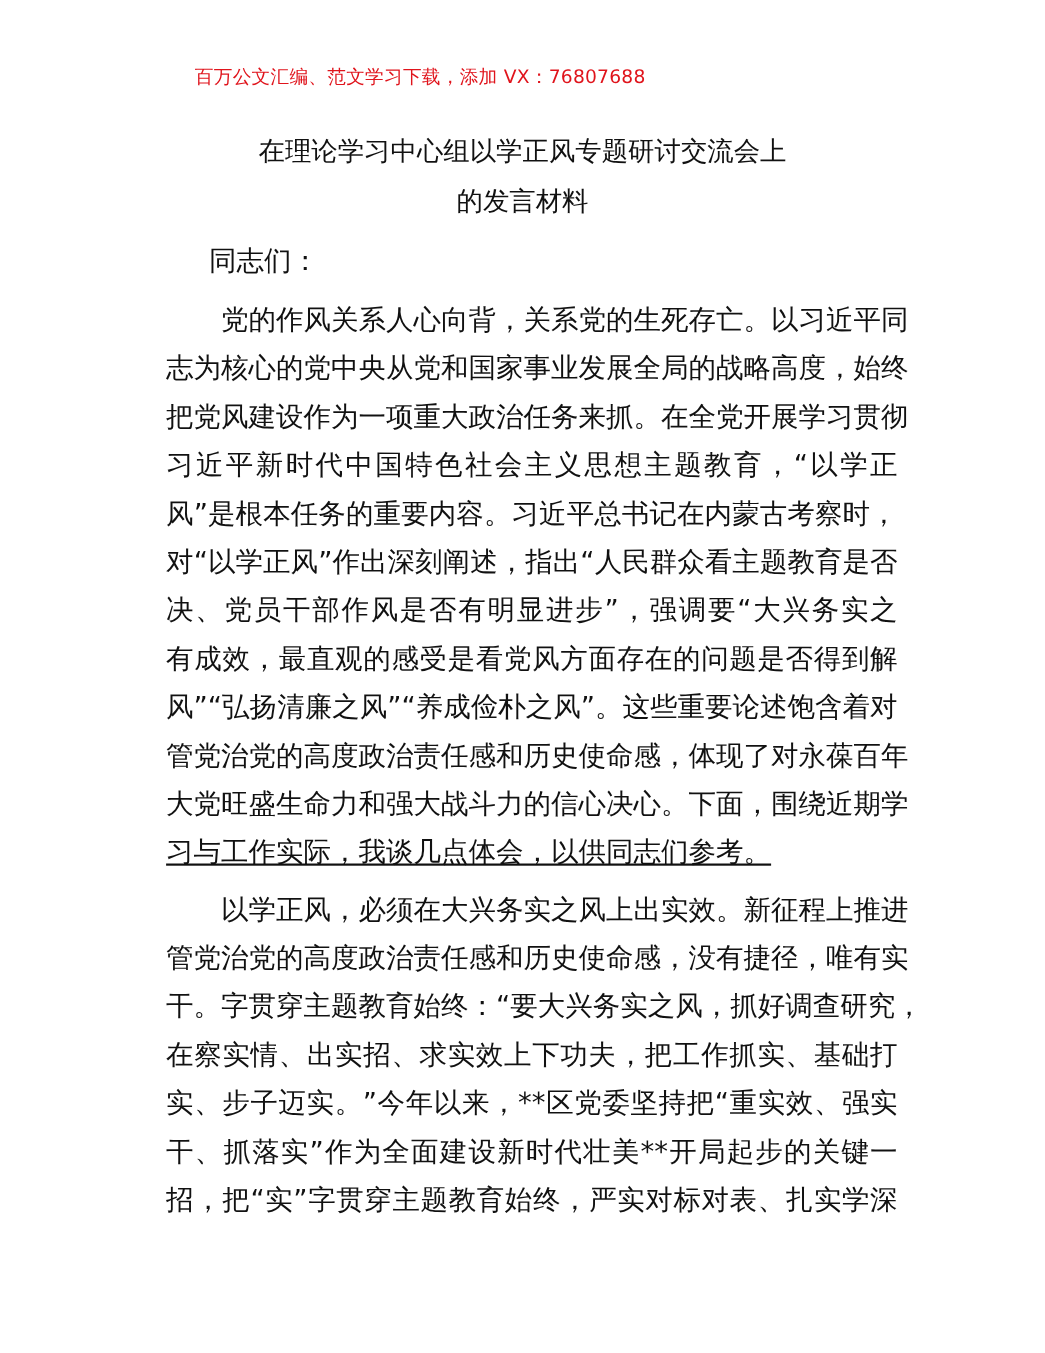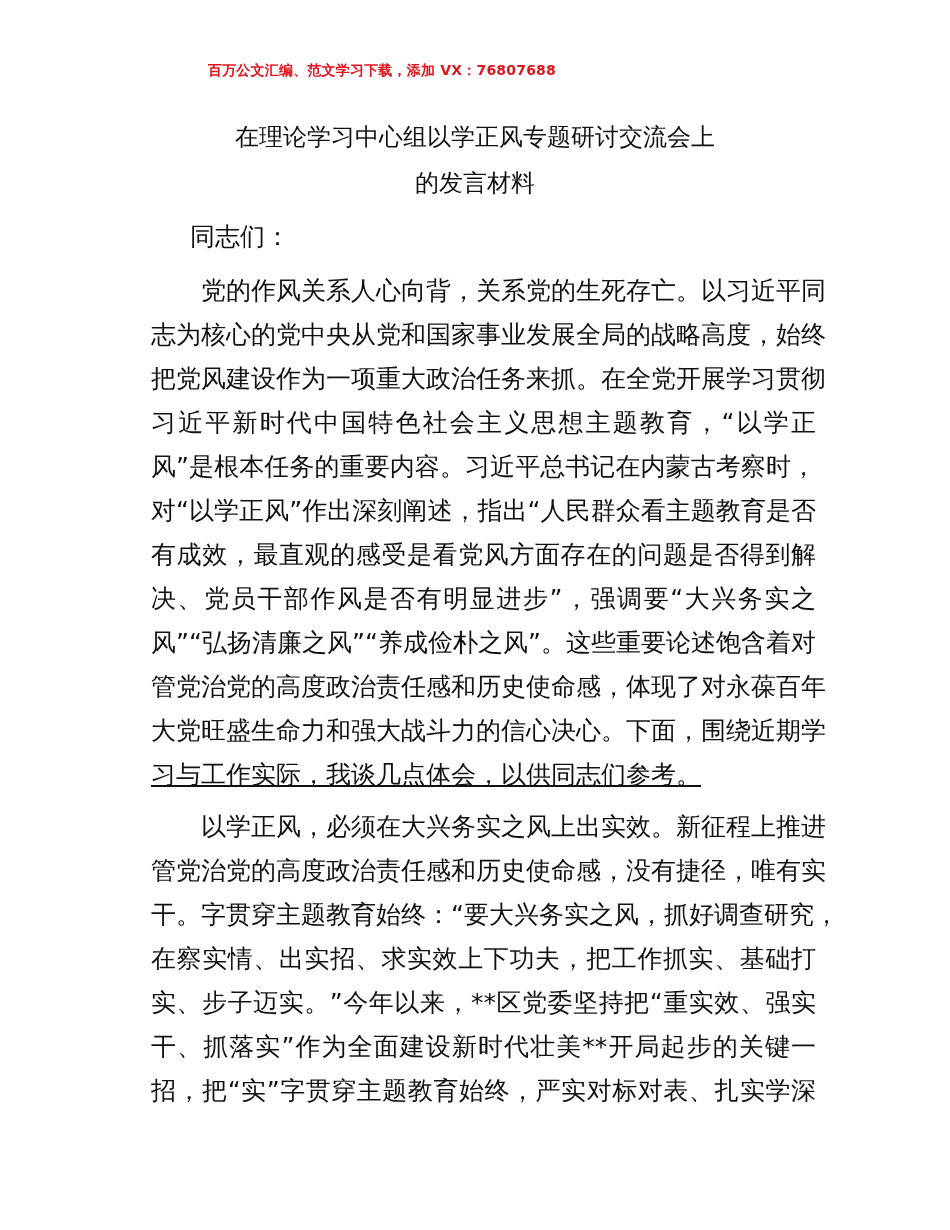--- a/index.html
+++ b/index.html
@@ -21,25 +21,24 @@
     width: 950px;
     height: 1230px;
     background: #ffffff;
   }
   .header-note {
     position: absolute;
     top: 57px;
     left: 0;
     width: 764px;
     text-align: center;
-    font-size: 14px;
+    font-size: 17px;
     line-height: 26px;
     color: #e0141c;
     letter-spacing: 0.2px;
-    font-weight: bold;
   }
   .title {
     position: absolute;
     top: 114px;
     left: 120px;
     width: 710px;
     text-align: center;
     font-size: 24px;
     line-height: 46px;
     color: #111111;
@@ -99,22 +98,22 @@
   <div class="body">
     <span class="salutation">同志们：</span>
 
     <div>
       <span class="line indent">党的作风关系人心向背，关系党的生死存亡。以习近平同</span>
       <span class="line">志为核心的党中央从党和国家事业发展全局的战略高度，始终</span>
       <span class="line">把党风建设作为一项重大政治任务来抓。在全党开展学习贯彻</span>
       <span class="line">习近平新时代中国特色社会主义思想主题教育，“以学正</span>
       <span class="line">风”是根本任务的重要内容。习近平总书记在内蒙古考察时，</span>
       <span class="line">对“以学正风”作出深刻阐述，指出“人民群众看主题教育是否</span>
+      <span class="line">决、党员干部作风是否有明显进步”，强调要“大兴务实之</span>
       <span class="line">有成效，最直观的感受是看党风方面存在的问题是否得到解</span>
-      <span class="line">决、党员干部作风是否有明显进步”，强调要“大兴务实之</span>
       <span class="line">风”“弘扬清廉之风”“养成俭朴之风”。这些重要论述饱含着对</span>
       <span class="line">管党治党的高度政治责任感和历史使命感，体现了对永葆百年</span>
       <span class="line">大党旺盛生命力和强大战斗力的信心决心。下面，围绕近期学</span>
       <span class="line last">习与工作实际，我谈几点体会，以供同志们参考。</span>
     </div>
 
     <span class="para-gap"></span>
 
     <div>
       <span class="line indent">以学正风，必须在大兴务实之风上出实效。新征程上推进</span>

